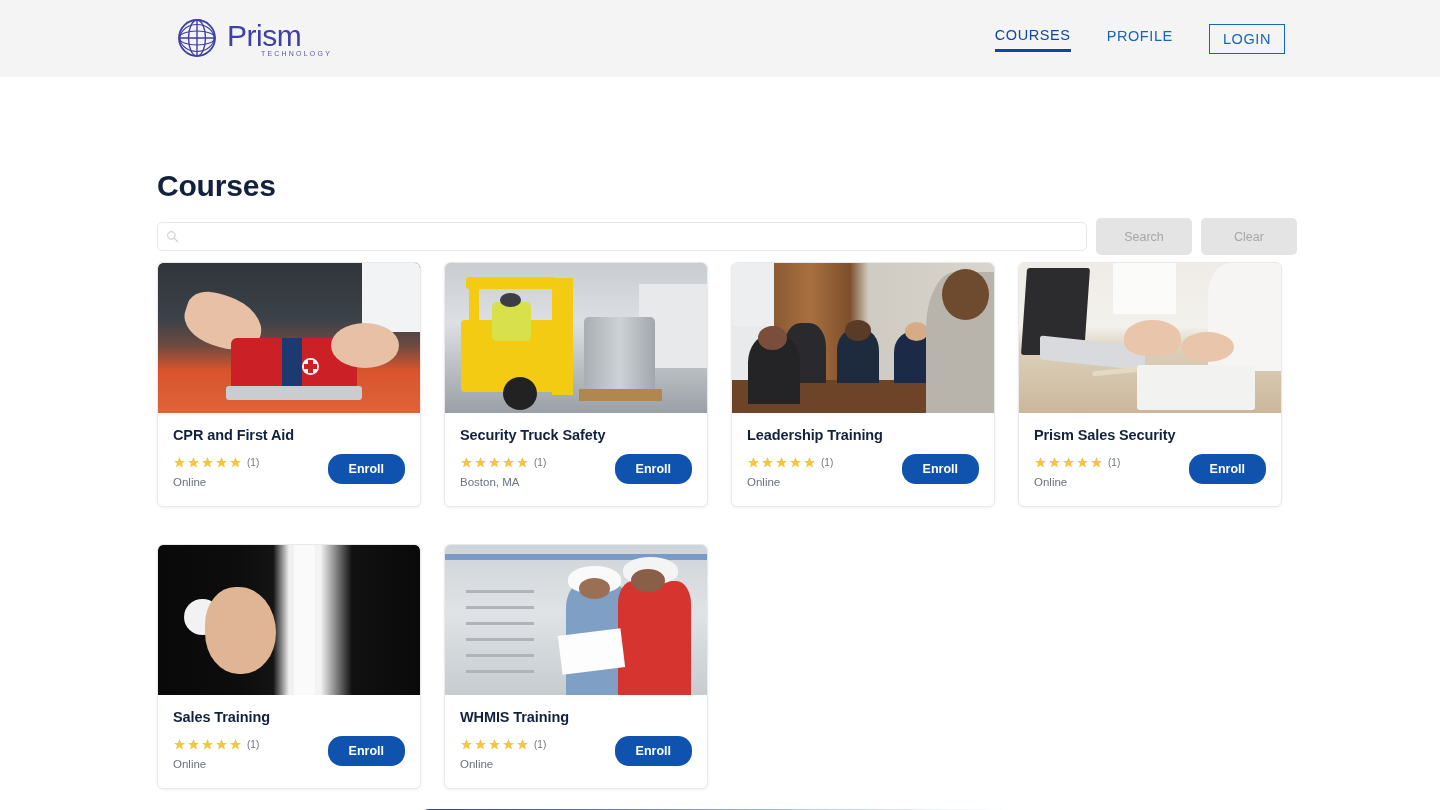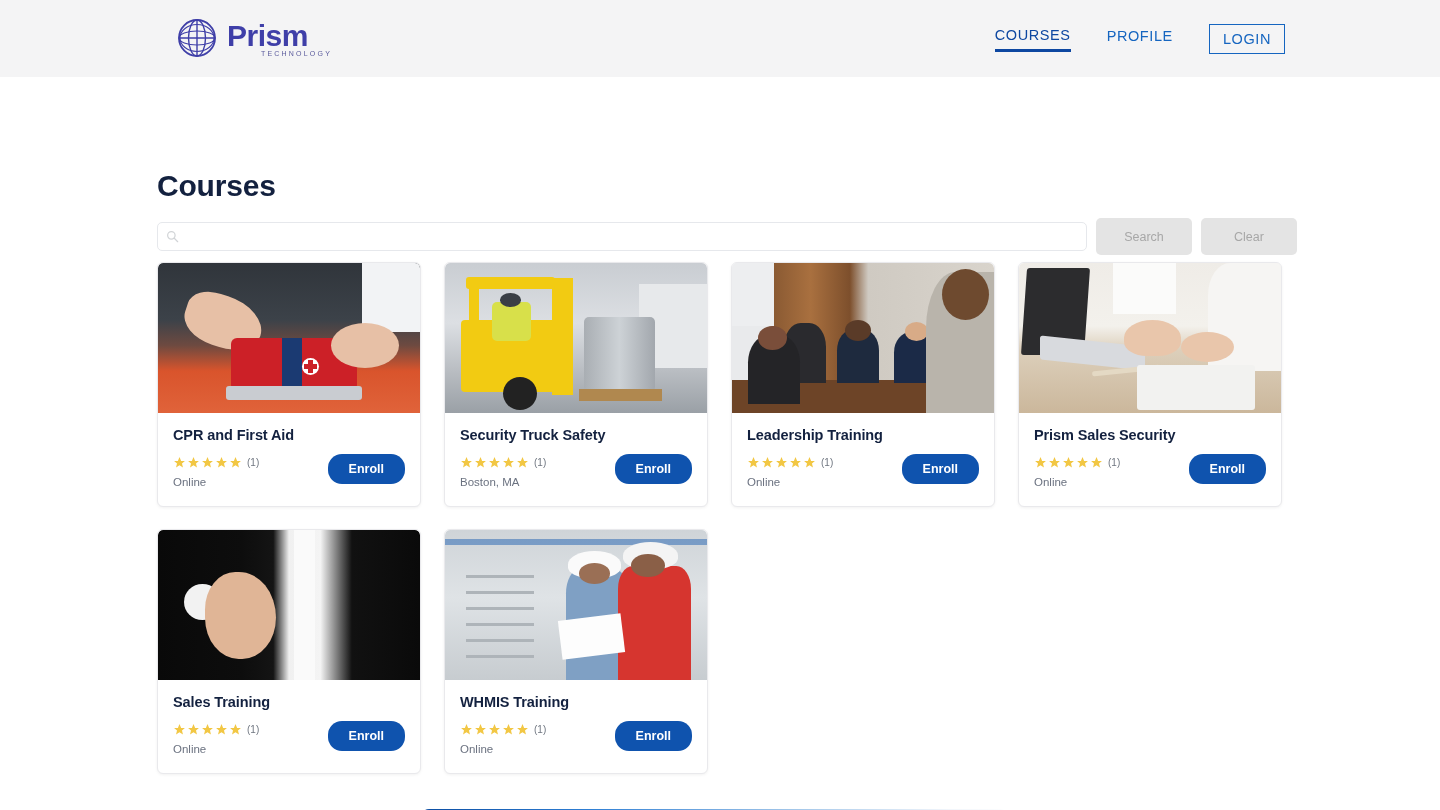--- a/index.html
+++ b/index.html
@@ -18,21 +18,21 @@
     position: relative;
   }
   .logo-wrap {
     position: absolute; left: 175px; top: 16px;
     display: flex; align-items: center; gap: 8px;
   }
   .logo-globe { width: 44px; height: 44px; display: block; }
   .logo-text-block { display: flex; flex-direction: column; align-items: flex-start; }
   .logo-word {
     font-size: 30px; color: #3f3fa8; letter-spacing: -0.5px;
-    font-weight: 700; line-height: 32px;
+    font-weight: 400; line-height: 32px;
   }
   .logo-sub {
     font-size: 7px; color: #5a5a9c; letter-spacing: 2.2px;
     margin-top: -2px; margin-left: 34px;
   }
 
   .nav { position: absolute; right: 155px; top: 24px; display: flex; align-items: center; gap: 0; }
   .nav-link {
     font-size: 14.5px; color: #1565c0; letter-spacing: 0.6px;
     padding: 0 0 6px 0; margin-right: 36px; cursor: pointer;
@@ -70,21 +70,21 @@
   .btn-disabled {
     width: 96px; height: 37px; border: none; border-radius: 5px;
     background: #e4e4e4; color: #a7a7a7; font-size: 12.5px;
     font-family: inherit; cursor: default;
   }
 
   
   .grid {
     position: absolute; left: 157px; top: 185px;
     display: grid; grid-template-columns: repeat(4, 264px);
-    gap: 22px 23px;
+    gap: 37px 23px;
   }
   .card {
     width: 264px; background: #fff;
     border: 1px solid #e9e9ec; border-radius: 6px;
     box-shadow: 0 1px 3px rgba(0,0,0,.06);
     overflow: hidden;
   }
   .card-img {
     width: 262px; height: 150px; display: block;
     border-radius: 5px 5px 0 0; position: relative; overflow: hidden;

